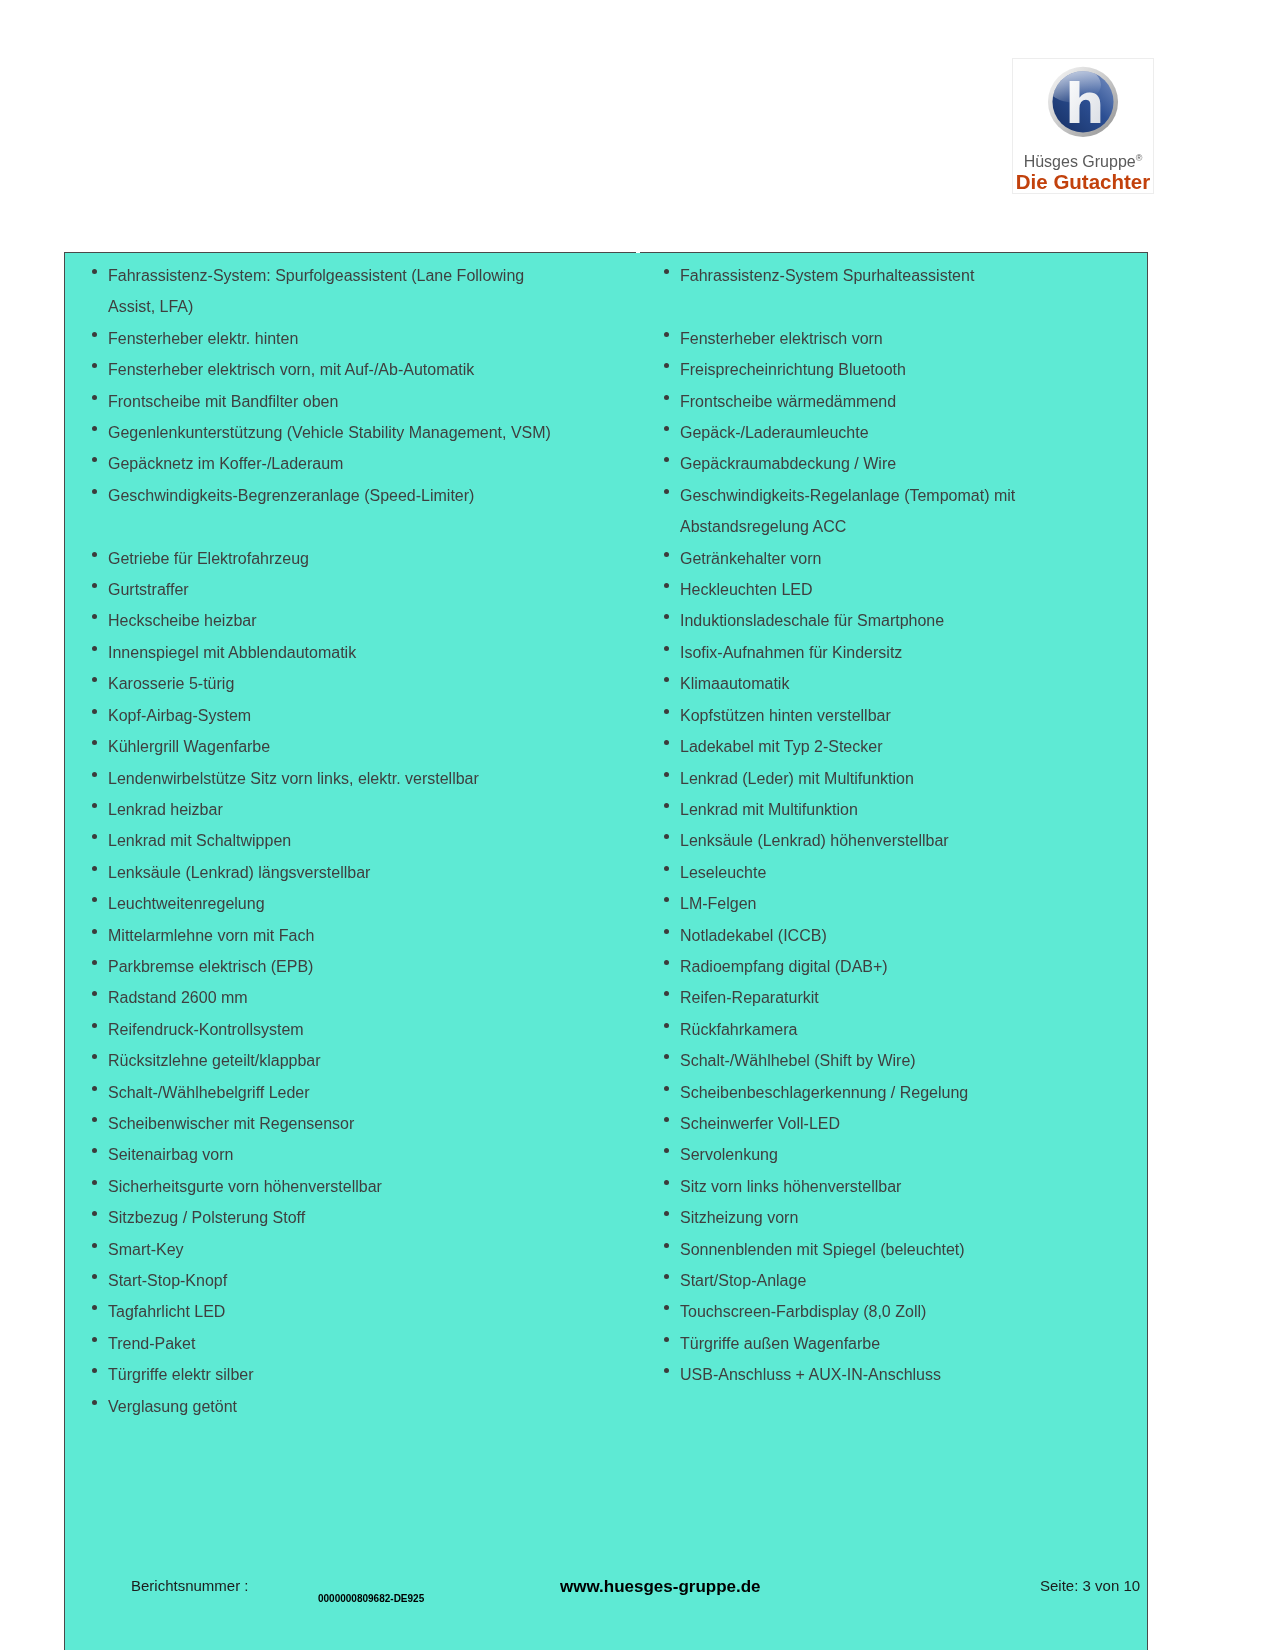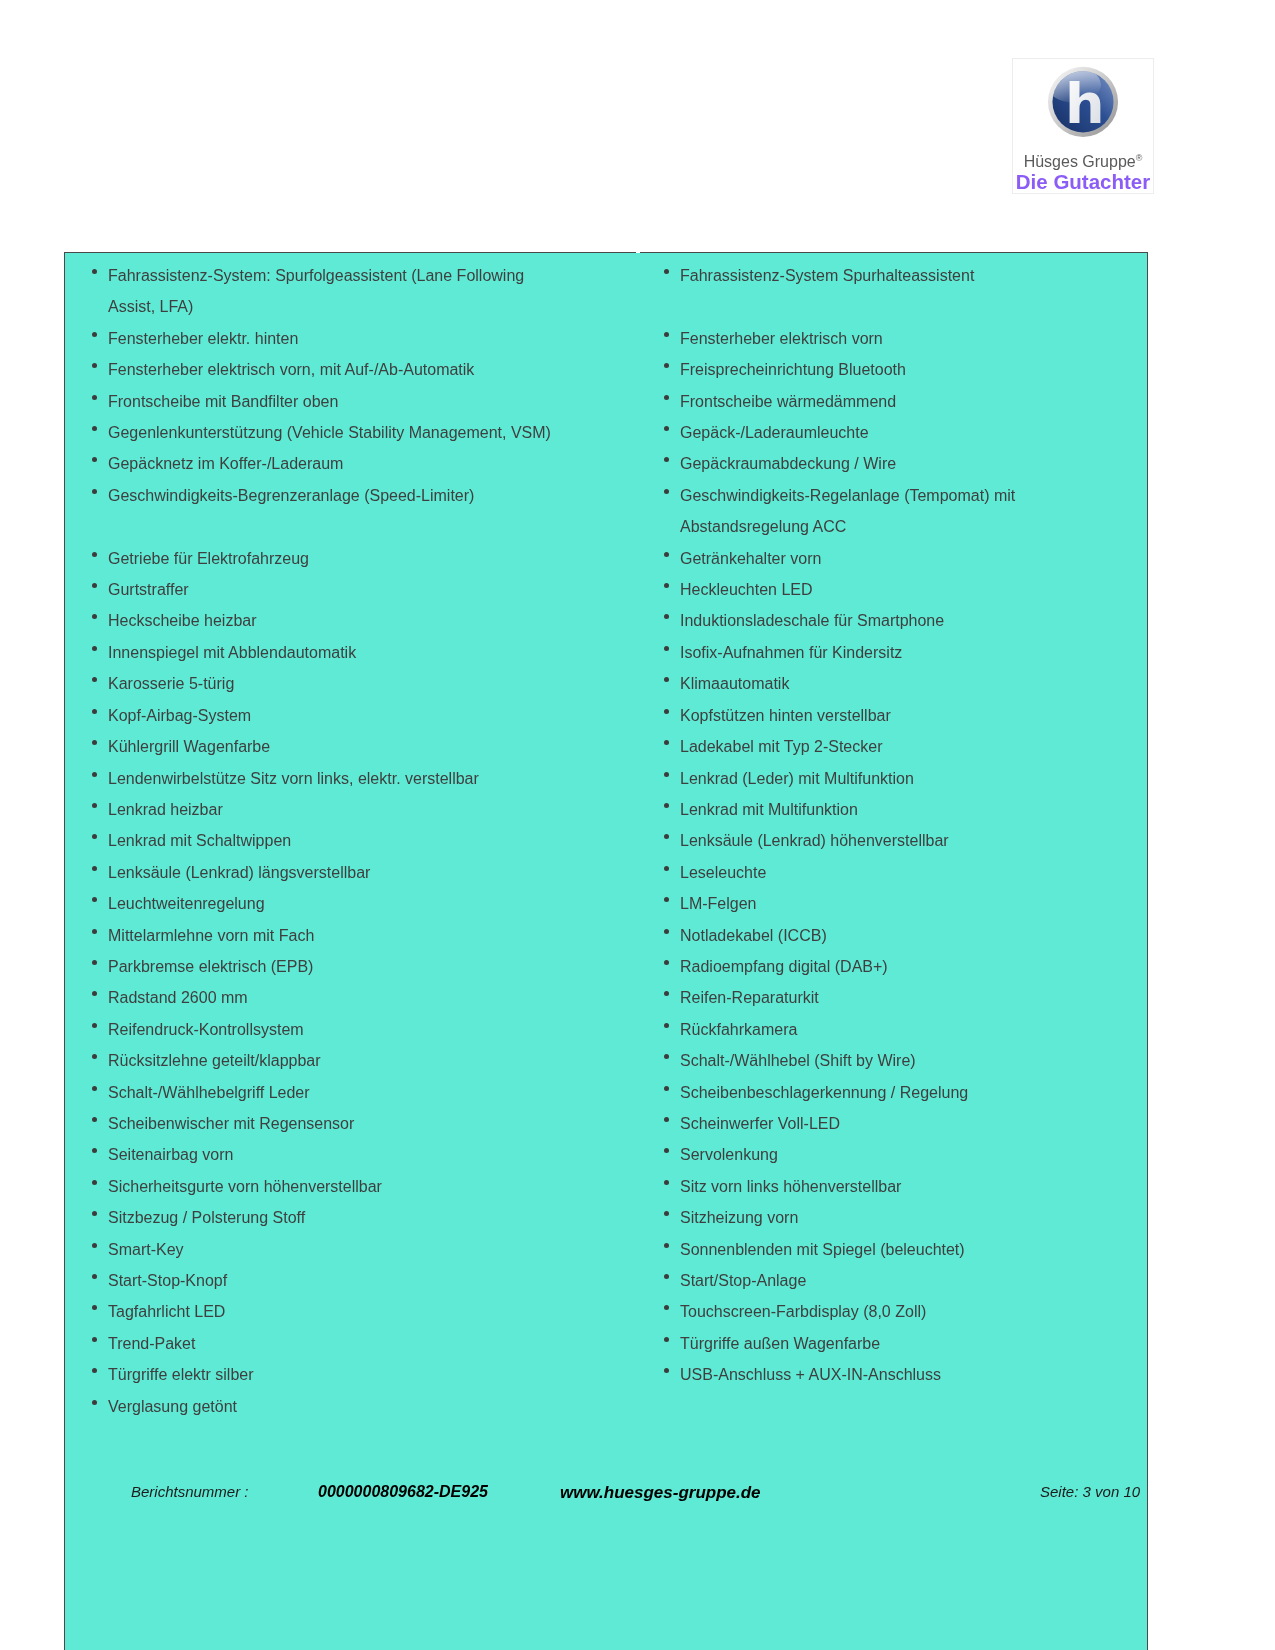--- a/index.html
+++ b/index.html
@@ -39,21 +39,21 @@
     line-height: 18px;
     white-space: nowrap;
   }
   .brand-line sup {
     font-size: 9px;
     vertical-align: super;
   }
   .brand-tagline {
     font-size: 20.5px;
     font-weight: bold;
-    color: #8b5cf6;
+    color: #c2410c;
     line-height: 22px;
     white-space: nowrap;
   }
 
   
   .equipment-box {
     position: absolute;
     left: 64px;
     top: 252px;
     width: 1084px;
@@ -97,27 +97,26 @@
   .equipment-item .txt {
     display: inline-block;
     vertical-align: top;
   }
   .col-left .txt  { max-width: 447px; }
   .col-right .txt { max-width: 386px; }
 
   
   .footer-item {
     position: absolute;
-    top: 1483px;
+    top: 1577px;
     font-size: 15px;
     white-space: nowrap;
-    font-style: italic;
   }
   .report-label   { left: 131px;  color: #1c1c1c; }
-  .report-number  { left: 318px;  color: #000000; font-weight: bold; font-size: 16px; }
+  .report-number  { left: 318px;  color: #000000; font-weight: bold; font-size: 10px; margin-top: 16px; }
   .website        { left: 560px;  color: #000000; font-weight: bold; font-size: 17px; }
   .page-number    { left: 1040px; color: #1c1c1c; }
 </style>
 </head>
 <body>
 
 <div class="page">
 
   <div class="logo-box">
     <svg class="logo-svg" width="82" height="82" viewBox="0 0 82 82">

